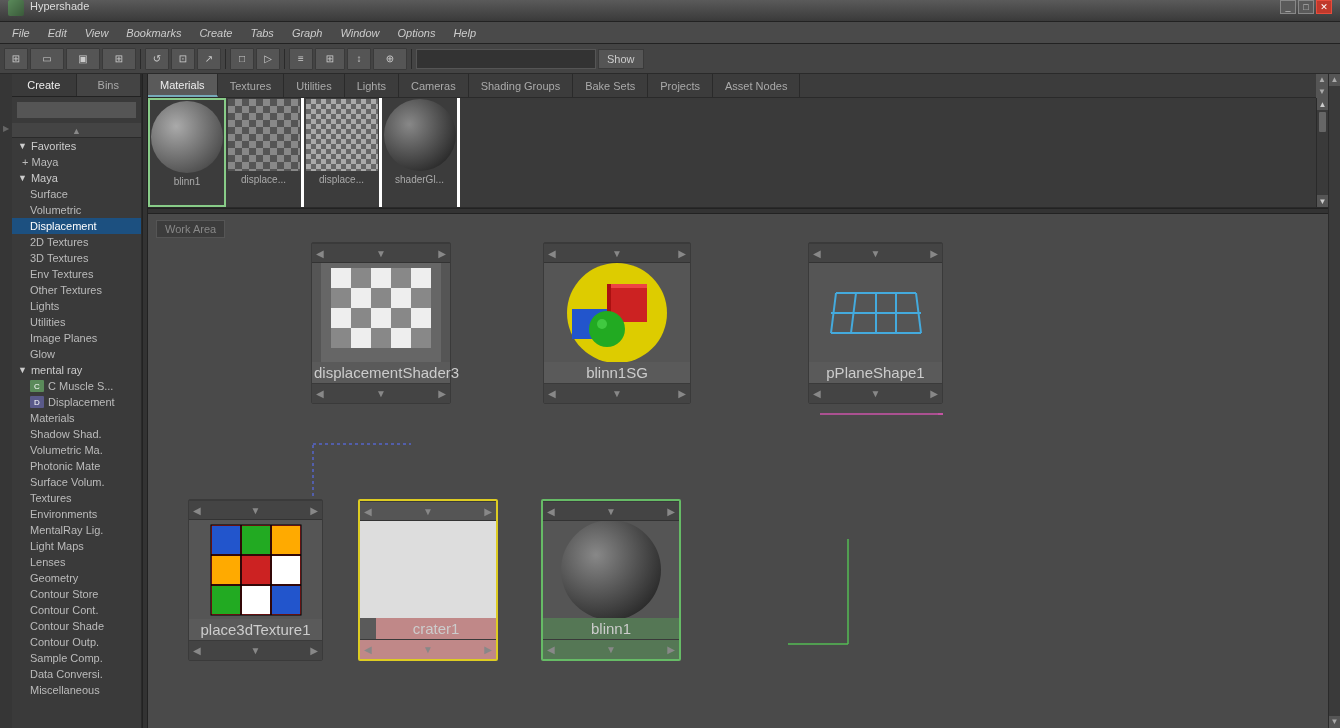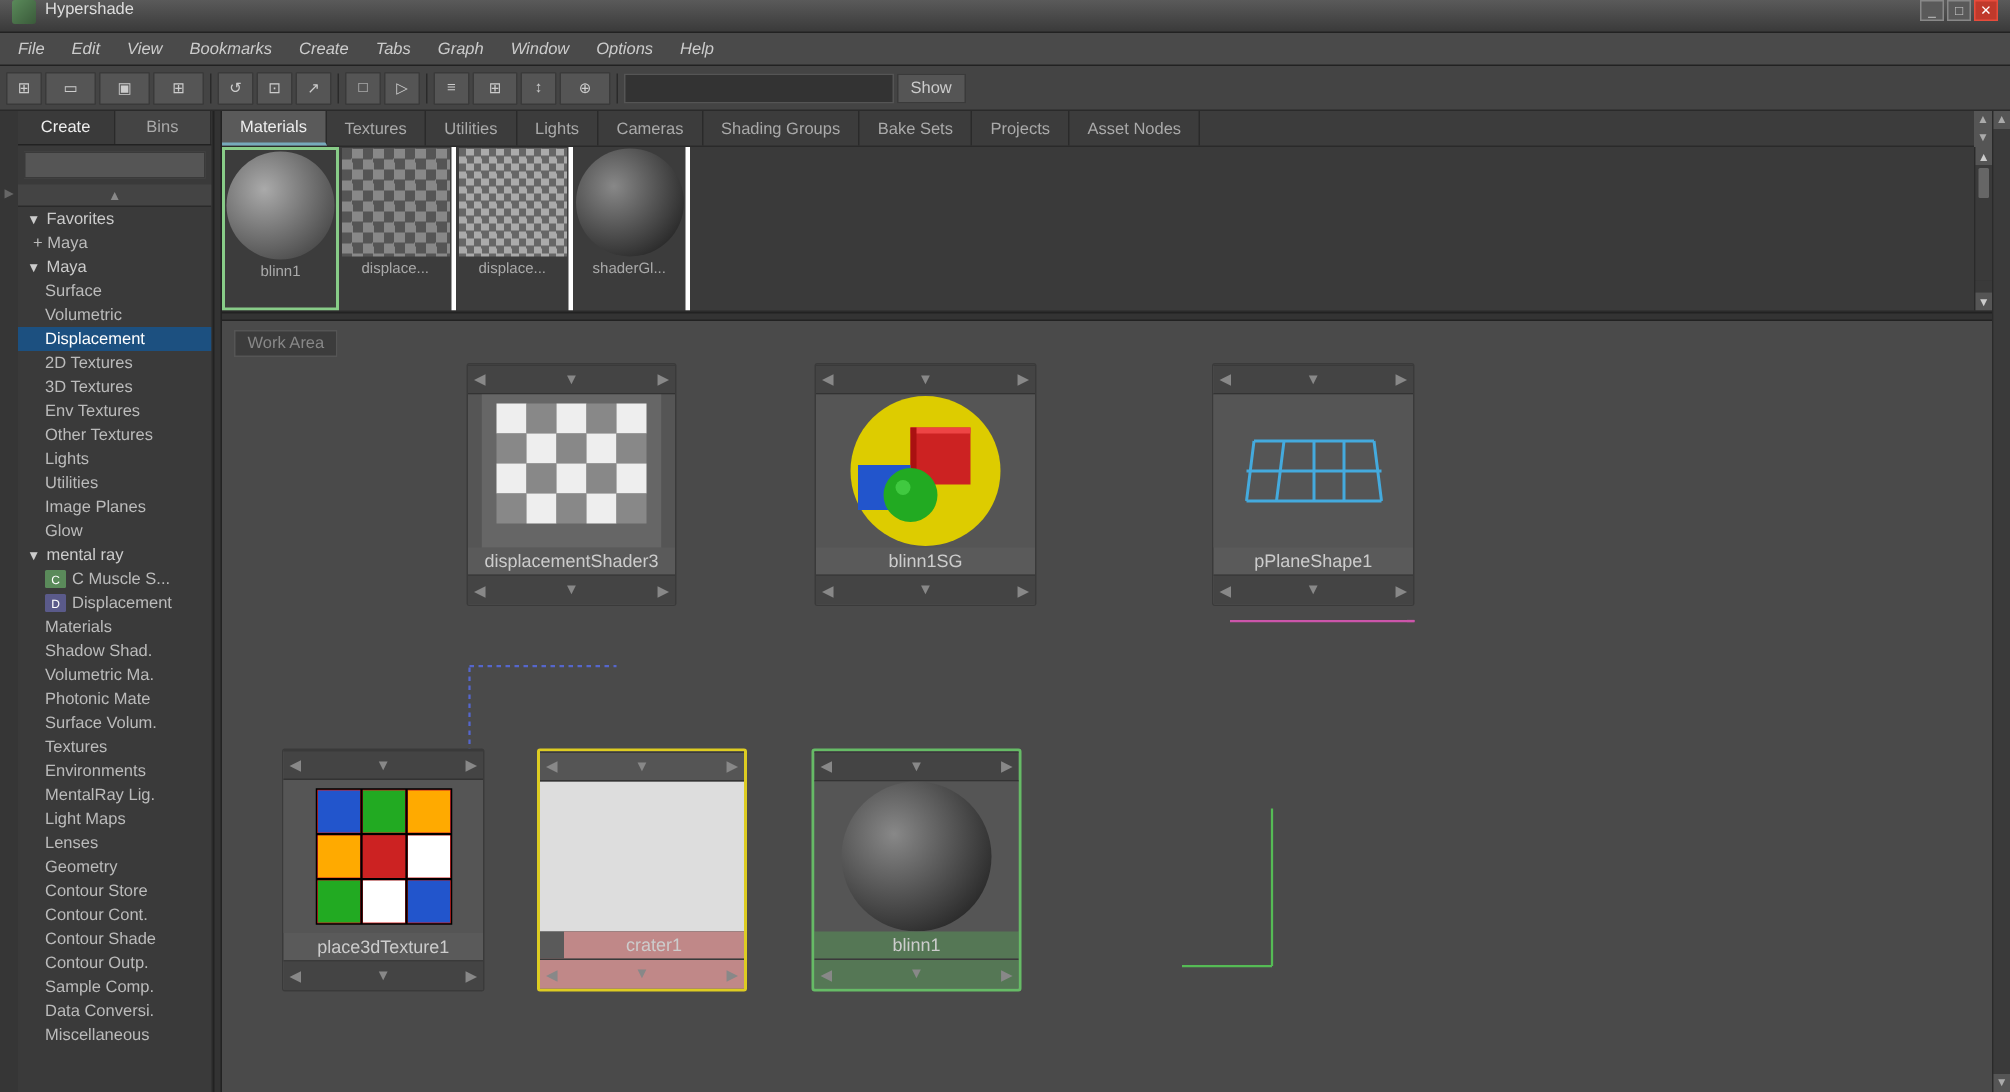--- a/index.html
+++ b/index.html
@@ -100,21 +100,21 @@
 
     
     .node {
       position: absolute; background: #5a5a5a; border: 1px solid #3a3a3a;
       border-radius: 2px; display: flex; flex-direction: column;
     }
     .node.selected-green { border: 2px solid #66bb66; }
     .node.selected-yellow { border: 2px solid #ddbb22; }
     .node-preview { flex: 1; display: flex; align-items: center; justify-content: center; overflow: hidden; }
     .node-footer { background: #444; height: 20px; display: flex; align-items: center; justify-content: space-between; padding: 0 4px; border-top: 1px solid #3a3a3a; }
-    .node-name { font-size: 12px; color: #ccc; text-align: center; padding: 2px; }
+    .node-name { font-size: 15px; color: #ccc; text-align: center; padding: 2px; }
     .node-arrow-btn { font-size: 10px; color: #888; cursor: pointer; }
 
     
     #connections-svg { position: absolute; top: 0; left: 0; width: 100%; height: 100%; pointer-events: none; }
 
     
     #left-resize { width: 6px; background: #333; cursor: col-resize; border-left: 1px solid #222; border-right: 1px solid #222; }
 
     
     #top-resize { height: 6px; background: #333; cursor: row-resize; border-top: 1px solid #222; border-bottom: 1px solid #222; }

